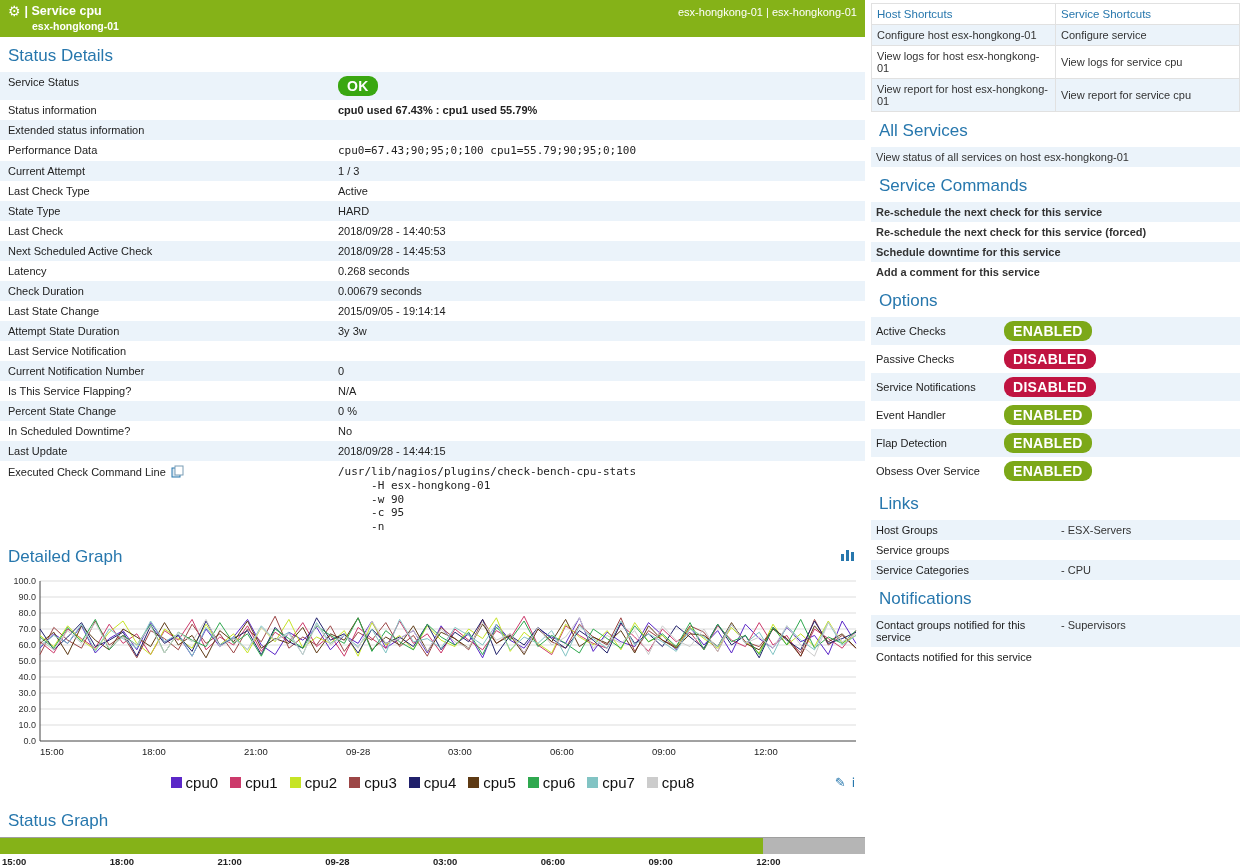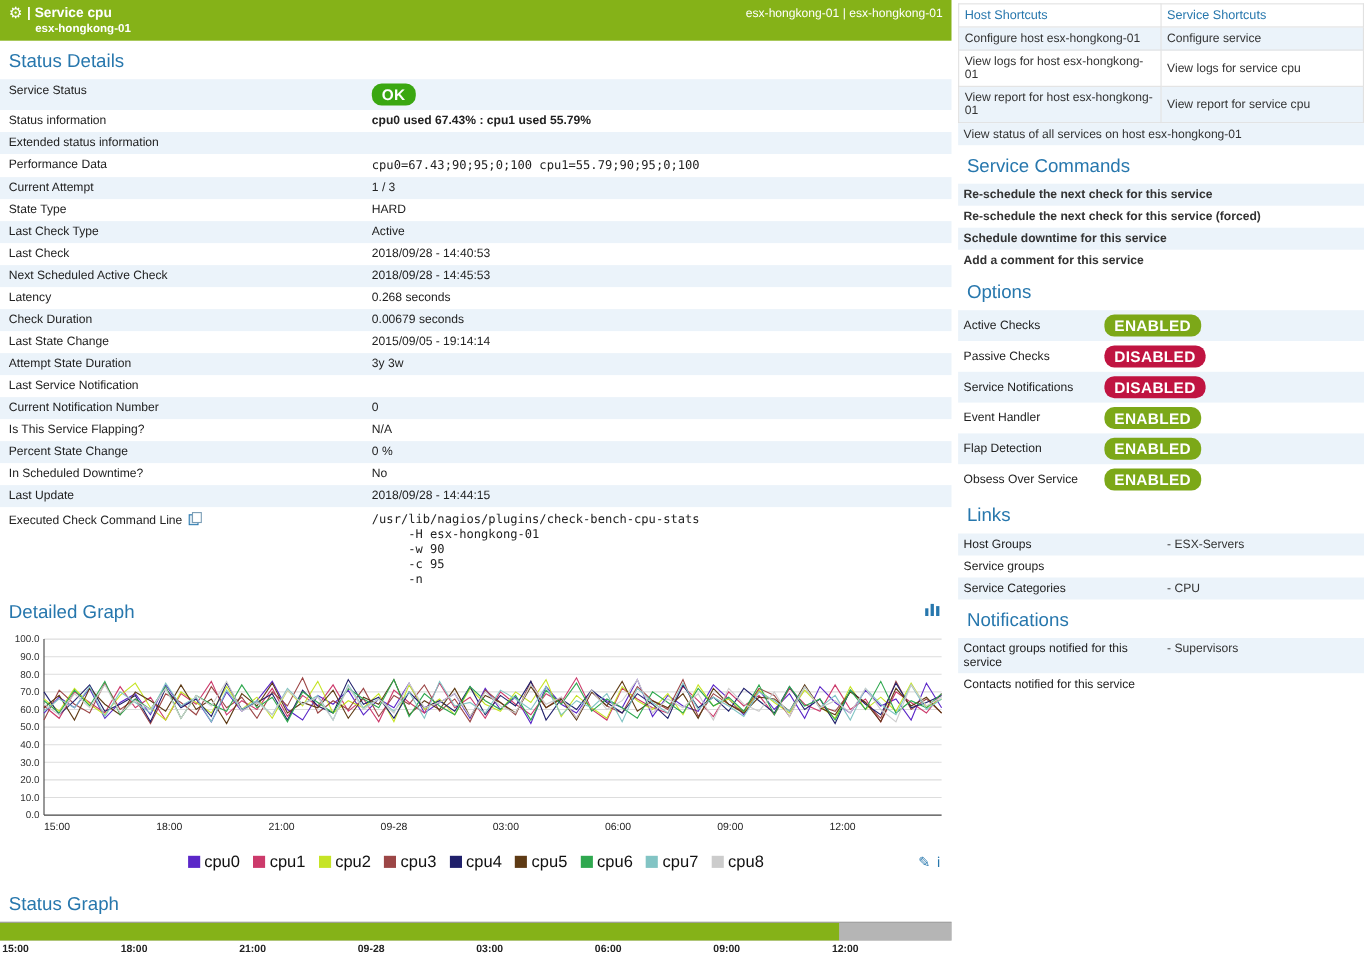--- a/index.html
+++ b/index.html
@@ -109,26 +109,26 @@
       </tr>
       <tr>
         <td class="label">Performance Data</td>
         <td class="mono">cpu0=67.43;90;95;0;100 cpu1=55.79;90;95;0;100</td>
       </tr>
       <tr>
         <td class="label">Current Attempt</td>
         <td>1 / 3</td>
       </tr>
       <tr>
+        <td class="label">Last Check Type</td>
+        <td>Active</td>
+      </tr>
+      <tr>
         <td class="label">State Type</td>
         <td>HARD</td>
-      </tr>
-      <tr>
-        <td class="label">Last Check Type</td>
-        <td>Active</td>
       </tr>
       <tr>
         <td class="label">Last Check</td>
         <td>2018/09/28 - 14:40:53</td>
       </tr>
       <tr>
         <td class="label">Next Scheduled Active Check</td>
         <td>2018/09/28 - 14:45:53</td>
       </tr>
       <tr>
@@ -329,20 +329,21 @@
           <td>
               <a>View report for host esx-hongkong-01</a>
             </td>
           <td>
               <a>View report for service cpu</a>
             </td>
         </tr>
       </tbody>
     </table>
 
+    <div class="section-title">All Services</div>
     <div class="rp-group">
       <div class="rp-row">
         <a>View status of all services on host esx-hongkong-01</a>
       </div>
     </div>
 
     <div class="section-title">Service Commands</div>
     <div class="rp-group">
       <div class="rp-row bold"><a>Re-schedule the next check for this service</a></div>
       <div class="rp-row bold"><a>Re-schedule the next check for this service (forced)</a></div>

